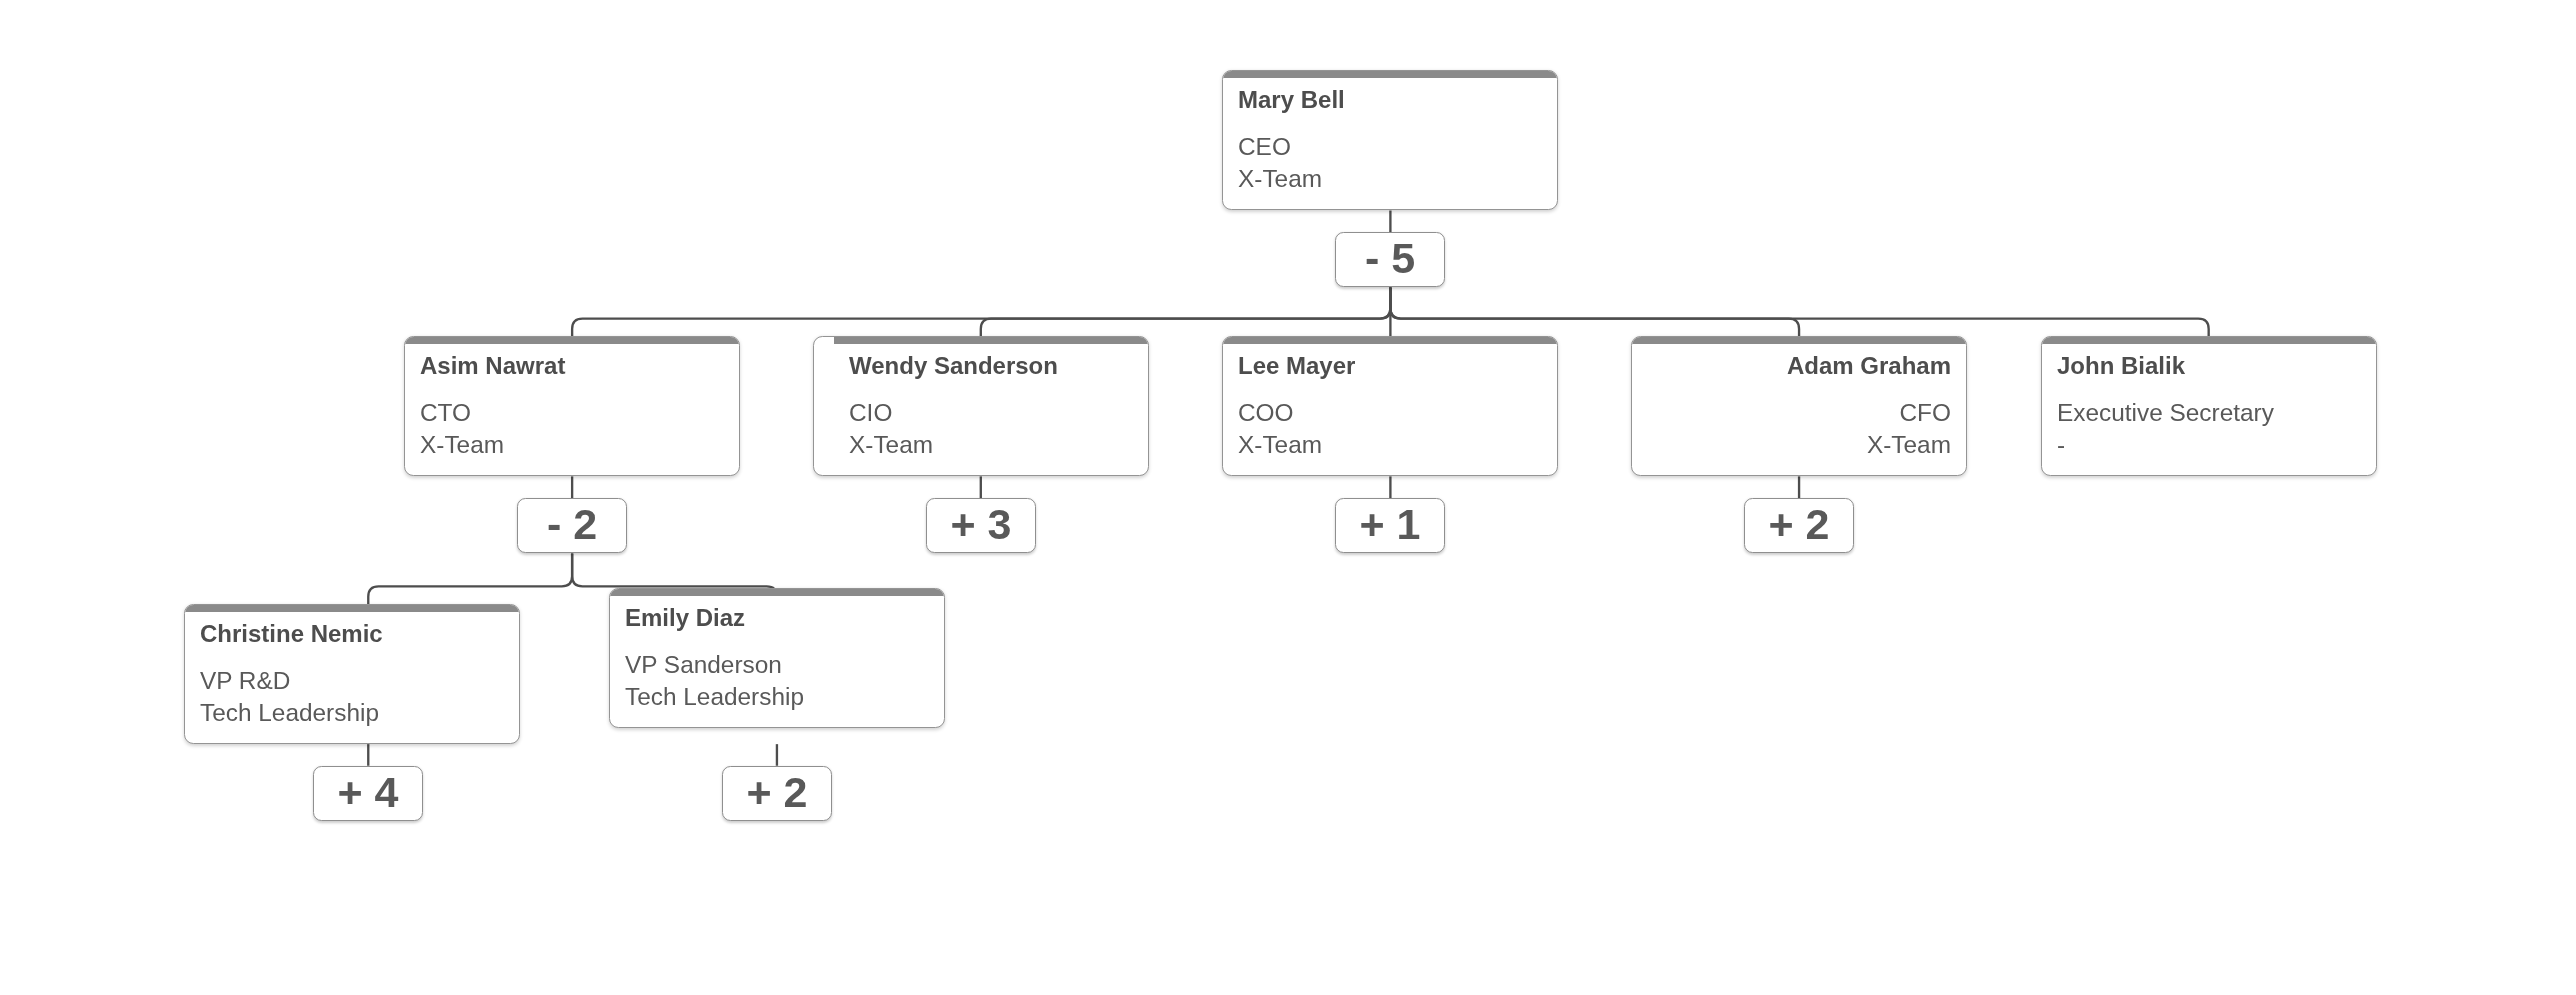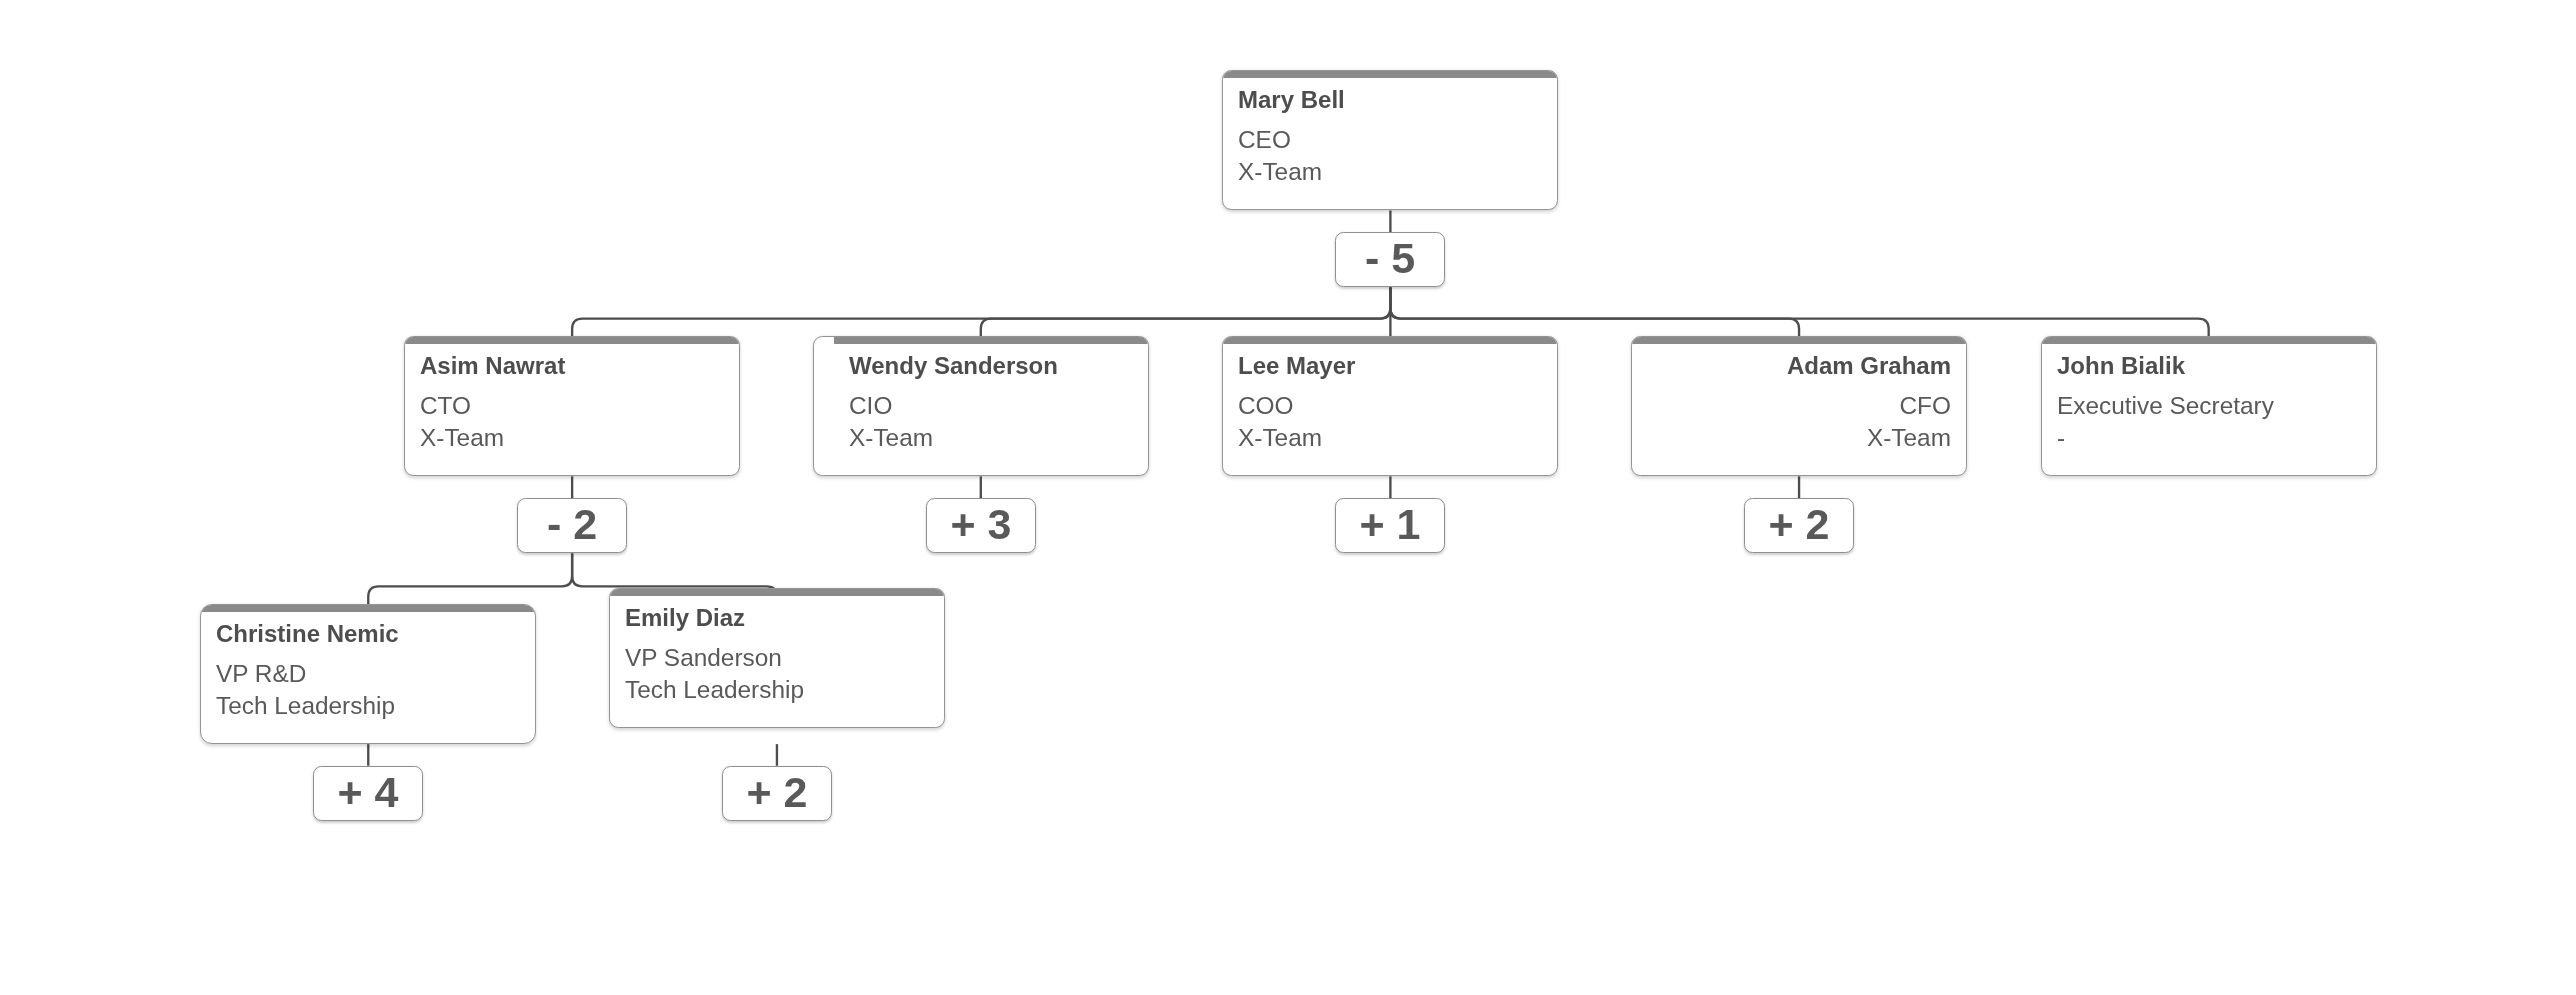--- a/index.html
+++ b/index.html
@@ -50,21 +50,21 @@
     overflow: hidden;
   }
   .org-card .emp-sub {
     font-size: 24.4px;
     color: #595959;
     line-height: 32px;
     white-space: nowrap;
     overflow: hidden;
   }
   .org-card .emp-sub.first {
-    margin-top: 6px;
+    margin-top: 13px;
   }
   .toggle-btn {
     position: absolute;
     width: 110px;
     height: 55px;
     box-sizing: border-box;
     background: #ffffff;
     border: 1.9px solid #8f8f8f;
     border-radius: 8.5px;
     color: #595959;
@@ -144,21 +144,21 @@
   </div>
     <div class="toggle-btn" style="left: 1744px; top: 498px;">+ 2</div>
     <div class="org-card" style="left: 2041px; top: 336px;">
     <div class="topbar"></div>
     <div class="card-body">
       <div class="emp-name">John Bialik</div>
       <div class="emp-sub first">Executive Secretary</div>
       <div class="emp-sub">-</div>
     </div>
   </div>
-    <div class="org-card" style="left: 200px; top: 604px; border-radius: 12px;">
+    <div class="org-card" style="left: 184px; top: 604px;">
     <div class="topbar"></div>
     <div class="card-body">
       <div class="emp-name">Christine Nemic</div>
       <div class="emp-sub first">VP R&amp;D</div>
       <div class="emp-sub">Tech Leadership</div>
     </div>
   </div>
     <div class="toggle-btn" style="left: 313px; top: 766px;">+ 4</div>
     <div class="org-card" style="left: 609px; top: 588px;">
     <div class="topbar"></div>

